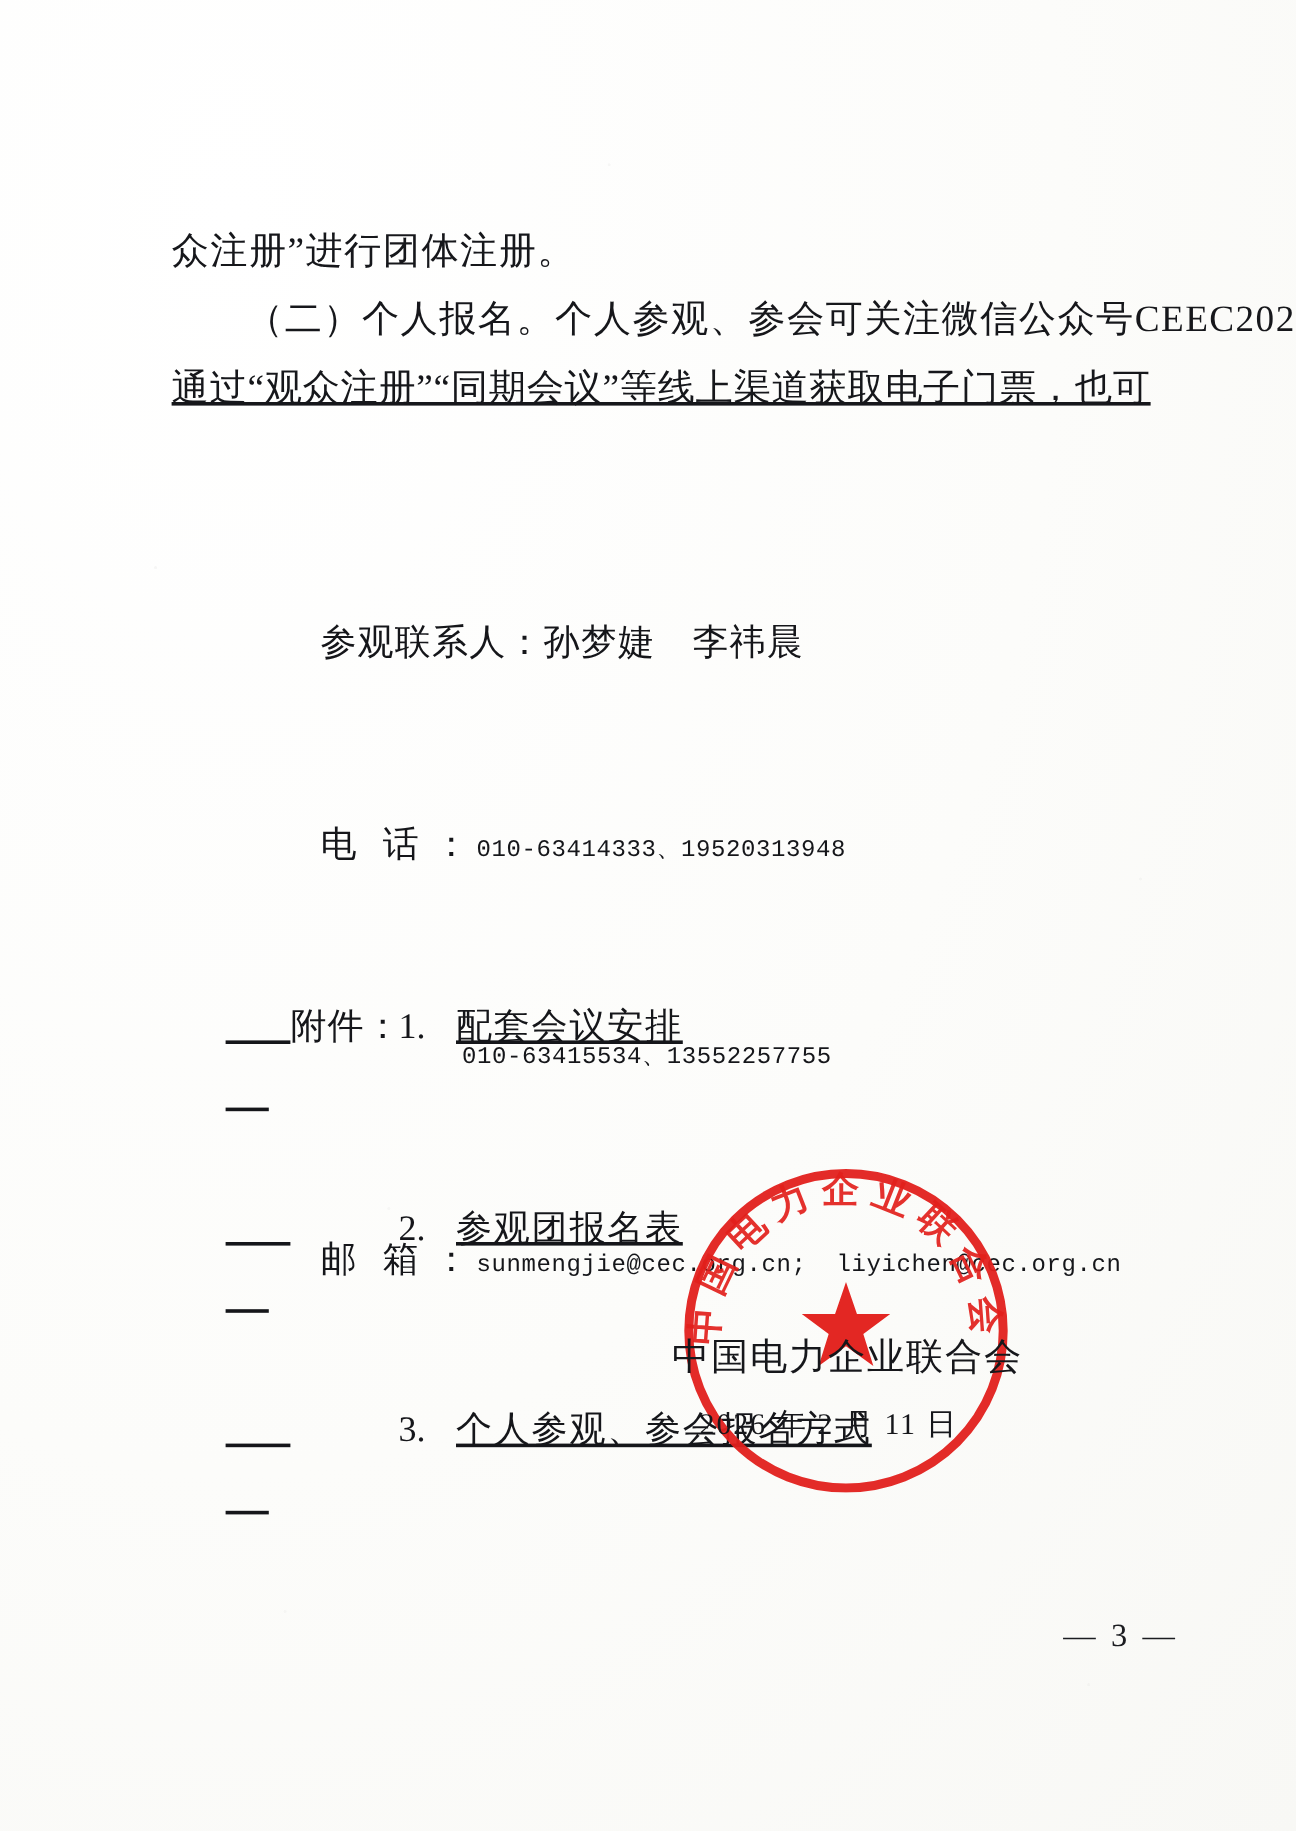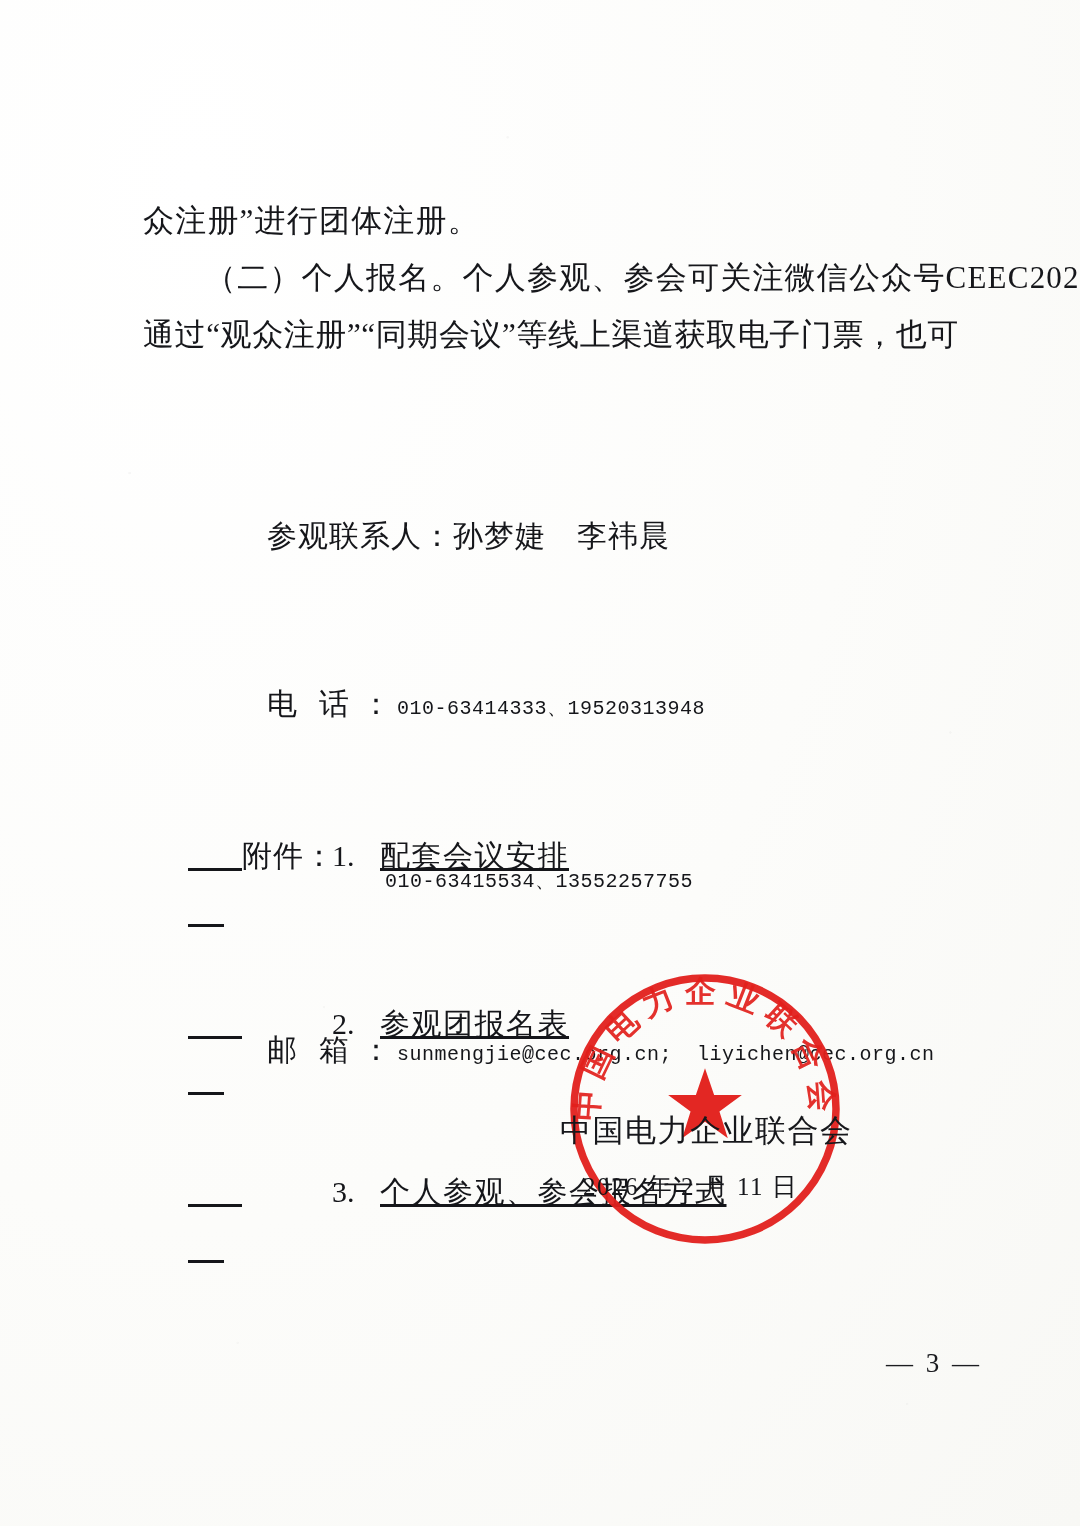--- a/index.html
+++ b/index.html
@@ -37,36 +37,36 @@
       radial-gradient(circle at 88% 48%, rgba(120,120,120,.09) 0 1px, transparent 1.5px),
       radial-gradient(circle at 30% 66%, rgba(120,120,120,.09) 0 1px, transparent 1.5px),
       radial-gradient(circle at 62% 78%, rgba(120,120,120,.08) 0 1px, transparent 1.5px),
       radial-gradient(circle at 22% 88%, rgba(120,120,120,.08) 0 1px, transparent 1.5px),
       radial-gradient(circle at 84% 92%, rgba(120,120,120,.08) 0 1px, transparent 1.5px);
   }
 
   .body-text {
     position: absolute;
     left: 143px;
-    top: 192px;
+    top: 180px;
     width: 820px;
   }
 
   .line {
     font-size: 31px;
     line-height: 57px;
     letter-spacing: 1.2px;
     white-space: pre;
     color: #16171b;
   }
 
   .line.indent2 { text-indent: 62px; }
 
   
-  .line.justified { letter-spacing: 0.6px; }
+  .line.justified { letter-spacing: 0.6px; text-decoration: underline; }
 
   .section-title {
     font-size: 31px;
     line-height: 57px;
     text-indent: 62px;
     letter-spacing: 2px;
   }
 
   .contact-block {
     position: absolute;

